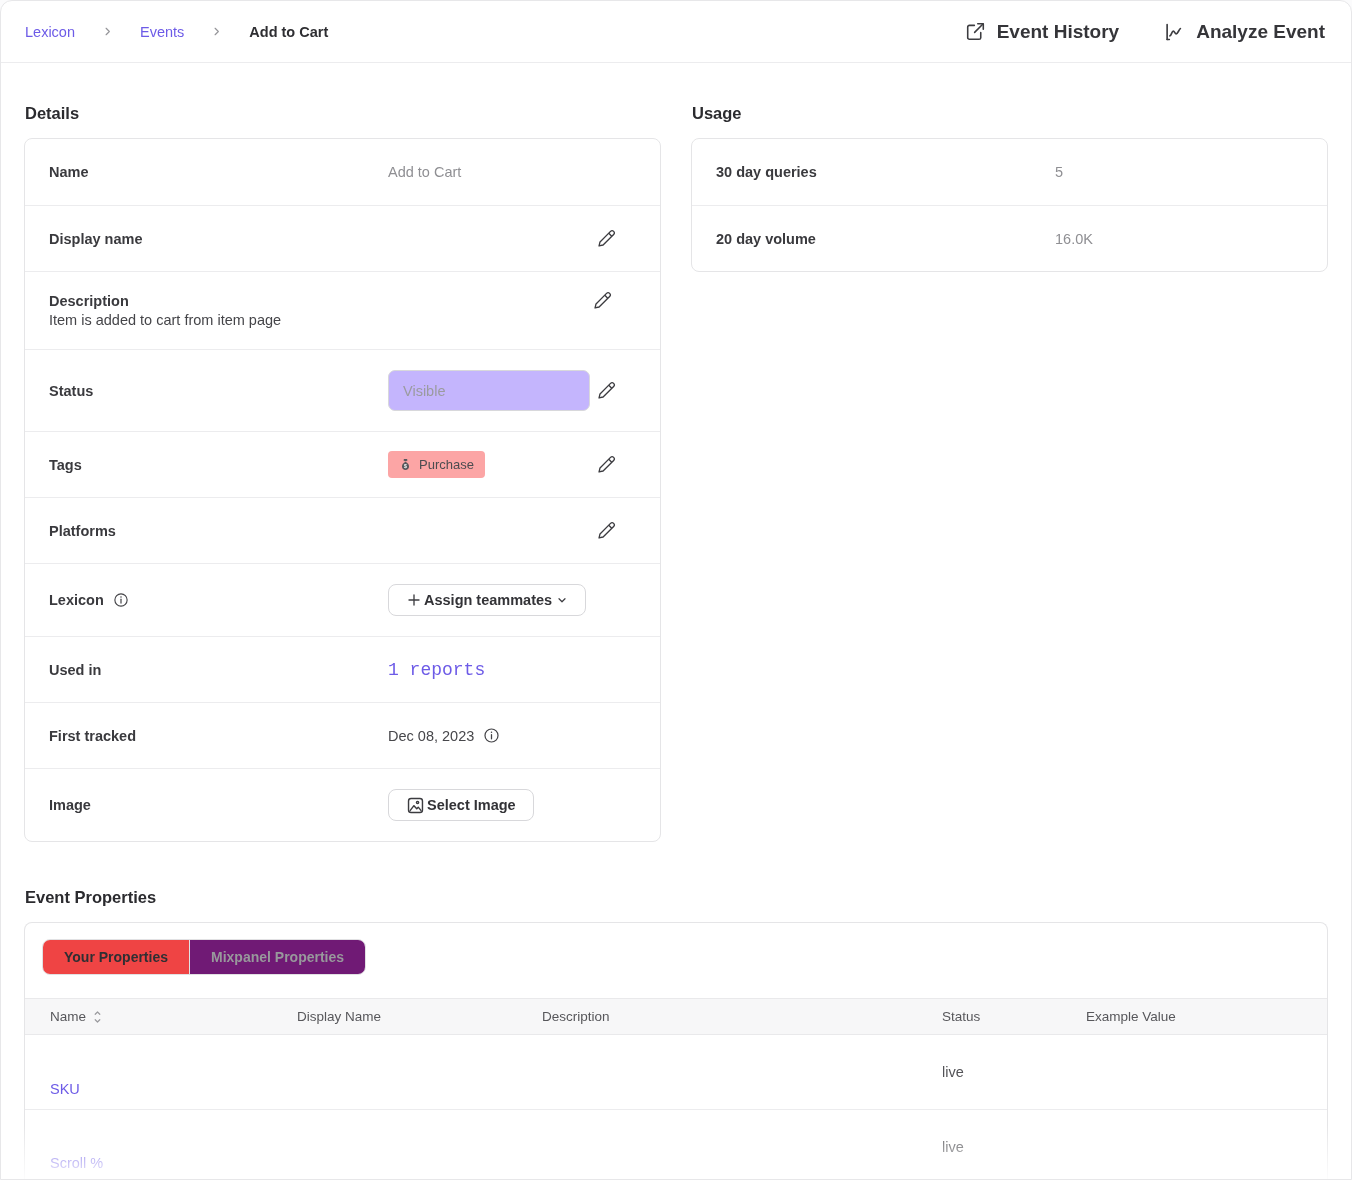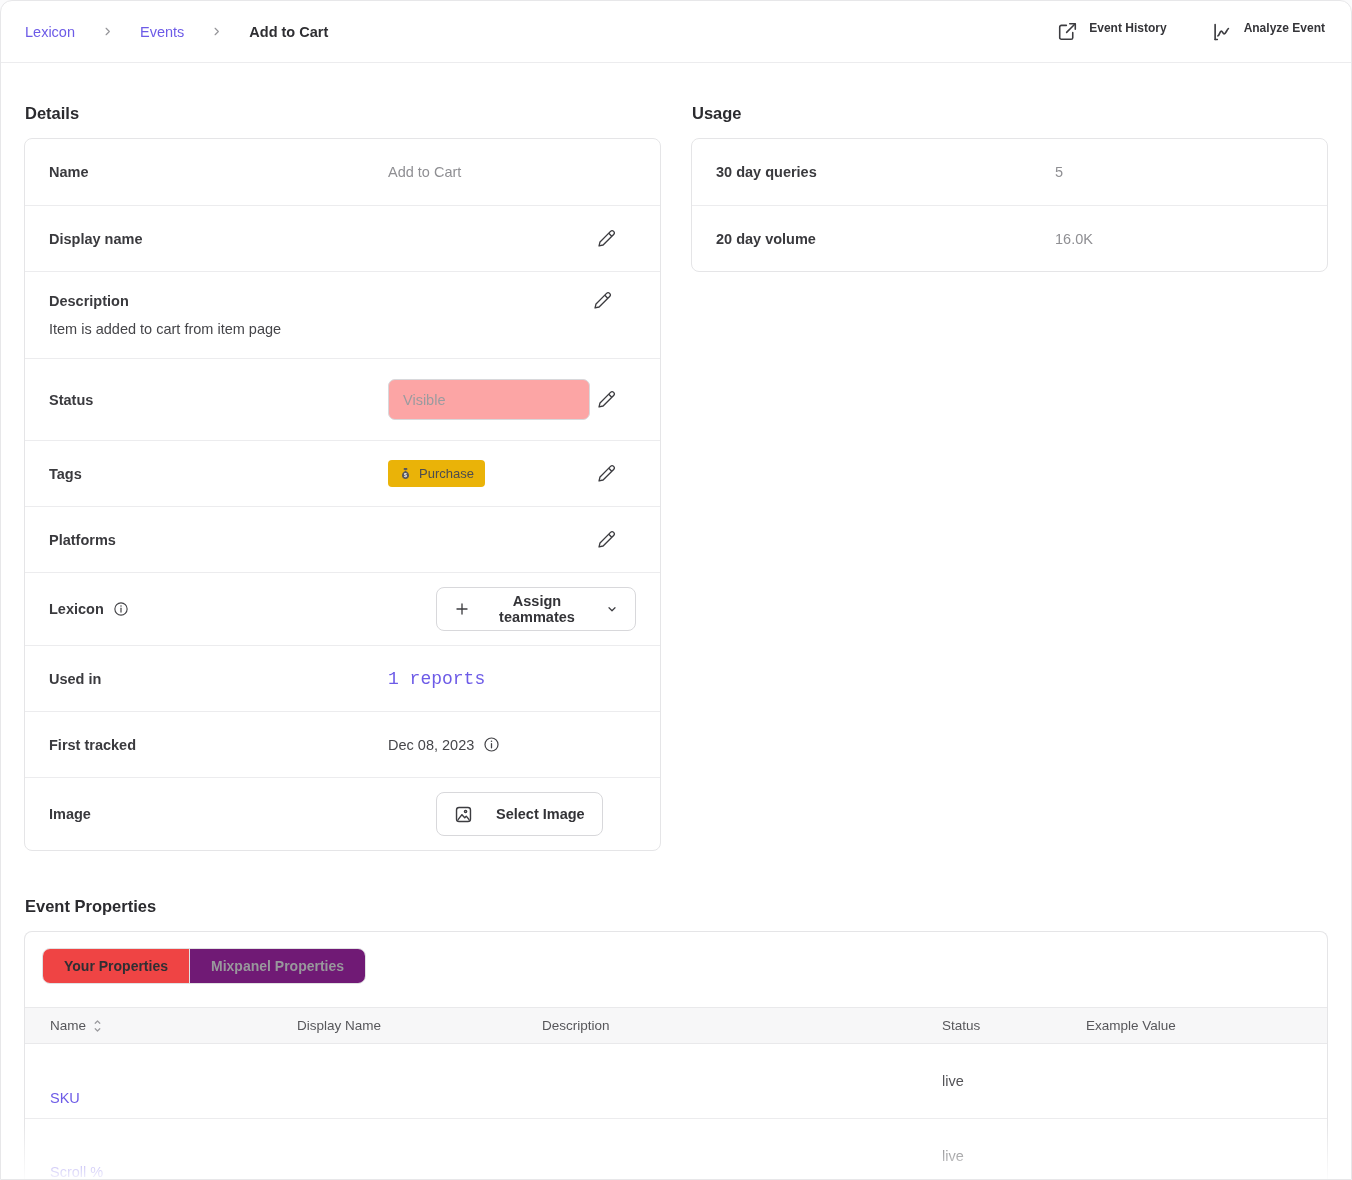--- a/index.html
+++ b/index.html
@@ -23,51 +23,51 @@
 
   
   .topbar{height:62px;display:flex;align-items:center;justify-content:space-between;
         padding:0 26px 0 24px;border-bottom:1px solid var(--border-light);}
   .breadcrumb{display:flex;align-items:center;gap:27px;font-size:14.5px;}
   .crumb-link{color:var(--purple);text-decoration:none;cursor:pointer;}
   .crumb-current{color:var(--text-dark);font-weight:bold;}
   .crumb-sep{display:flex;color:#97979b;}
   .topbar-actions{display:flex;align-items:center;gap:44px;}
   .action-btn{display:flex;align-items:flex-start;gap:11px;background:none;border:none;cursor:pointer;
-        font-family:inherit;font-size:12px;font-weight:bold;color:#353539;padding:0;}
+        font-family:inherit;font-size:19px;font-weight:bold;color:#353539;padding:0;}
   .action-btn svg{color:var(--icon);}
 
   
   .content{padding:0 23px 0 23px;}
   .columns{display:grid;grid-template-columns:637px 1fr;column-gap:30px;align-items:start;}
   .section-title{font-size:16.5px;font-weight:bold;color:#2b2b2f;margin:41px 0 15px 1px;}
   .card{border:1px solid var(--border);border-radius:8px;background:#fff;}
 
   
   .drow{display:flex;align-items:center;min-height:66px;padding:0 24px;}
   .drow + .drow{border-top:1px solid var(--border-light);}
   .row-label{flex:0 0 339px;display:flex;align-items:center;gap:9px;
         font-size:14.5px;font-weight:bold;color:var(--text-label);}
   .row-value{flex:1;font-size:14.5px;color:var(--text-muted);}
   .edit-btn{margin-left:auto;margin-right:18px;background:none;border:none;cursor:pointer;
         padding:2px;display:flex;color:var(--icon);}
   .drow-desc{display:block;padding:17px 24px 21px;}
   .desc-head{display:flex;align-items:center;}
   .desc-head .edit-btn{margin-right:22px;}
-  .desc-text{margin-top:9px;font-size:14.5px;color:#454549;}
+  .desc-text{font-size:14.5px;color:#454549;}
   .drow-status{min-height:82px;}
   .status-input{width:202px;height:41px;border:1px solid #d8d8db;border-radius:7px;
-        padding:0 14px;font-family:inherit;font-size:14.5px;color:#505054;background:#fca5a5;}
+        padding:0 14px;font-family:inherit;font-size:14.5px;color:#505054;background:#c4b5fd;}
   .status-input::placeholder{color:#9b9b9f;}
-  .tag-chip{display:inline-flex;align-items:center;gap:7px;background:#eab308;border-radius:4px;
+  .tag-chip{display:inline-flex;align-items:center;gap:7px;background:#fca5a5;border-radius:4px;
         padding:6px 11px;font-size:13px;color:#4c4c50;}
   .drow-owners,.drow-image{min-height:73px;}
-  .pill-btn{display:inline-flex;align-items:center;gap:23px;height:44px;padding:0 17px;
+  .pill-btn{display:inline-flex;align-items:center;gap:2px;height:32px;padding:0 17px;
         border:1px solid #d8d8db;border-radius:8px;background:#fff;cursor:pointer;
-        font-family:inherit;font-size:14.5px;font-weight:bold;color:#333337;margin-left:48px;}
+        font-family:inherit;font-size:14.5px;font-weight:bold;color:#333337;}
   .pill-btn svg{color:var(--icon);}
   .link{color:var(--purple);font-size:18px;text-decoration:none;cursor:pointer;font-family:Liberation Mono, monospace;}
   .value-with-icon{display:flex;align-items:center;gap:9px;font-size:14.5px;color:#47474b;}
   .info-icon{display:flex;color:#434347;}
 
   
   .ep-section{margin-top:46px;}
   .ep-card{border:1px solid var(--border);border-radius:8px 8px 0 0;border-bottom:none;min-height:250px;}
   .tabs{display:inline-flex;border:1px solid #e1e1e3;border-radius:8px;margin:16px 0 0 17px;overflow:hidden;}
   .tab{padding:9px 21px;font-size:14px;font-weight:bold;background:#701a75;border:none;cursor:pointer;

